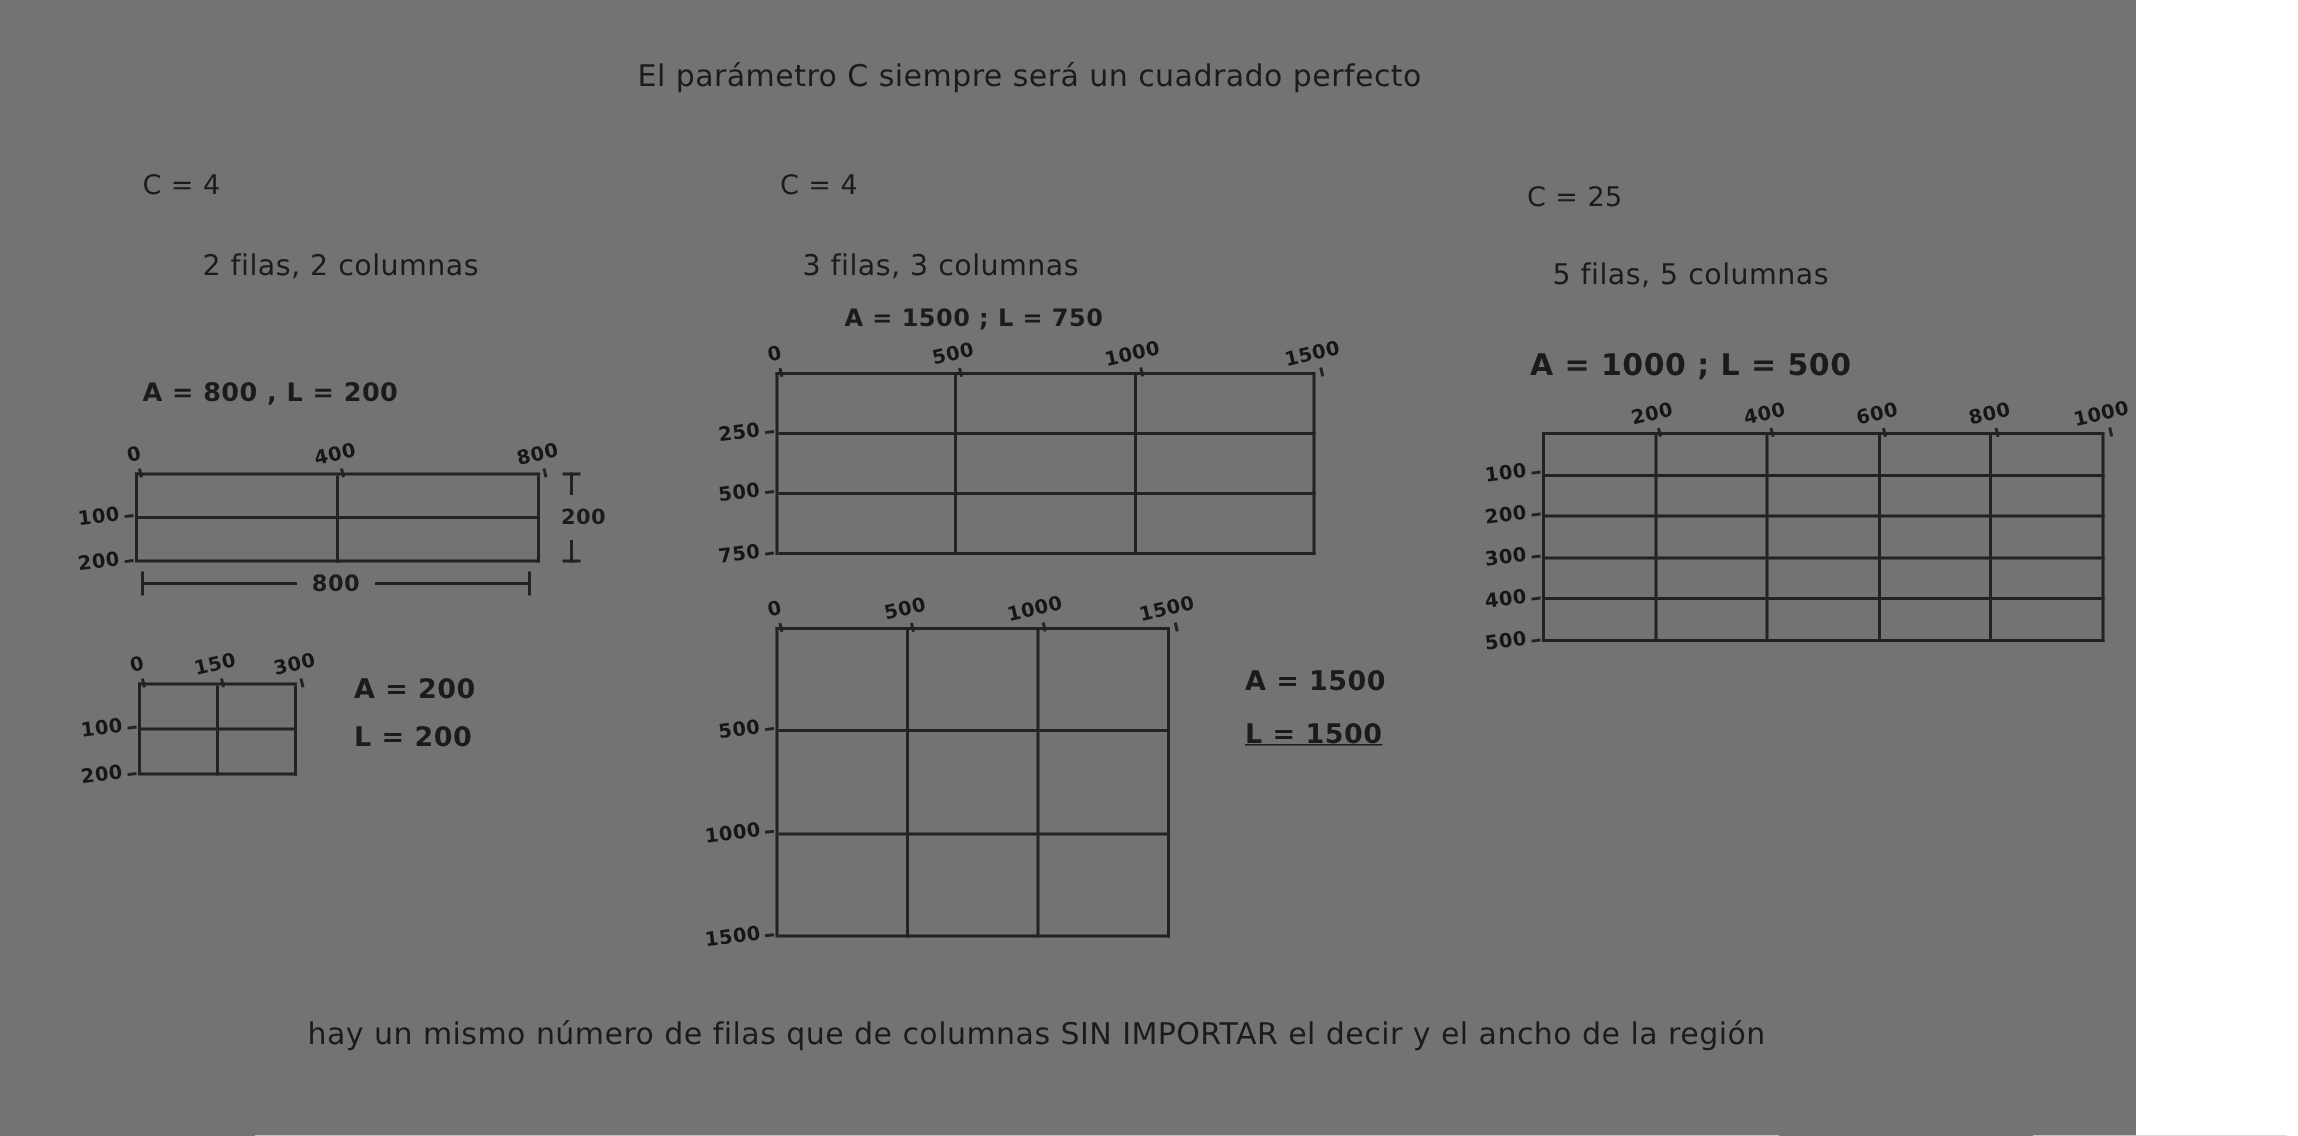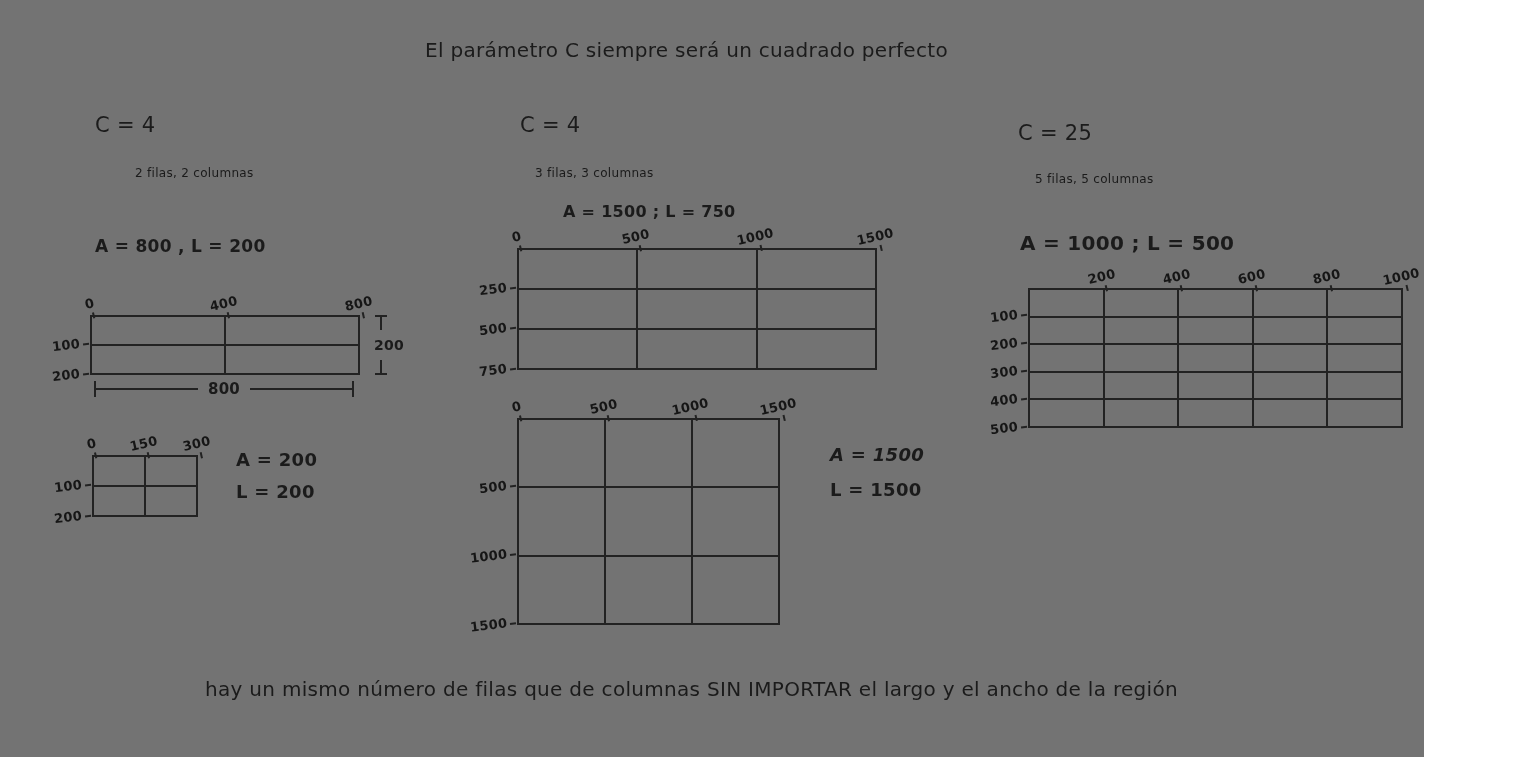--- a/index.html
+++ b/index.html
@@ -3,22 +3,22 @@
 <meta charset="utf-8">
 <style>
   html,body{margin:0;padding:0;background:#fff;}
   .canvas{
     position:relative;width:1424px;height:757px;background:#737373;
     font-family:"DejaVu Sans",sans-serif;color:#1b1b1b;overflow:hidden;
     letter-spacing:.3px;
   }
   .txt{position:absolute;white-space:nowrap;}
   .title{font-size:20px;}
-  .c-label{font-size:21px;}
-  .sub{font-size:12px;}
+  .c-label{font-size:18px;}
+  .sub{font-size:19px;}
   .params{font-size:17px;font-weight:bold;text-align:right;}
   .side-label{font-size:18px;font-weight:bold;}
   .footer-line{font-size:20px;}
 
   .grid-block{position:absolute;}
   .grid-cells{
     position:absolute;inset:0;display:grid;
     border-top:2px solid #222;border-left:2px solid #222;
   }
   .grid-cells .cell{border-right:2px solid #222;border-bottom:2px solid #222;}
@@ -48,21 +48,21 @@
 </style>
 </head>
 <body>
 
 <div class="canvas">
 
   <div class="txt title" style="left:425px;top:38px;">El parámetro C siempre será un cuadrado perfecto</div>
 
   <div class="txt c-label" style="left:95px;top:113px;">C = 4</div>
   <div class="txt sub" style="left:135px;top:166px;">2 filas, 2 columnas</div>
-  <div class="txt params" style="left:95px;top:236px;">A = 800 ,   L = 200</div>
+  <div class="txt params" style="left:95px;top:252px;">A = 800 ,   L = 200</div>
 
   <div class="grid-block" style="left:90px;top:315px;width:270px;height:60px;">
     <div class="x-ticks">
         <span class="tick tick-x" style="left: 0%;">0</span>
         <span class="tick tick-x" style="left: 50%;">400</span>
         <span class="tick tick-x" style="left: 100%;">800</span>
       </div>
     <div class="y-ticks">
         <span class="tick tick-y" style="top: 50%;">100</span>
         <span class="tick tick-y" style="top: 100%;">200</span>
@@ -151,22 +151,22 @@
         <div class="cell"></div>
         <div class="cell"></div>
         <div class="cell"></div>
         <div class="cell"></div>
         <div class="cell"></div>
         <div class="cell"></div>
         <div class="cell"></div>
         <div class="cell"></div>
       </div>
   </div>
-  <div class="txt side-label" style="left:830px;top:444px;font-style:italic;">A = 1500</div>
-  <div class="txt side-label" style="left:830px;top:479px;">L = 1500</div>
+  <div class="txt side-label" style="left:830px;top:444px;">A = 1500</div>
+  <div class="txt side-label" style="left:830px;top:479px;text-decoration:underline;">L = 1500</div>
 
   <div class="txt c-label" style="left:1018px;top:121px;">C = 25</div>
   <div class="txt sub" style="left:1035px;top:172px;">5 filas, 5 columnas</div>
   <div class="txt params" style="left:1020px;top:231px;font-size:20px;">A = 1000  ;   L = 500</div>
 
   <div class="grid-block" style="left:1028px;top:288px;width:375px;height:140px;">
     <div class="x-ticks">
         <span class="tick tick-x" style="left: 20%;">200</span>
         <span class="tick tick-x" style="left: 40%;">400</span>
         <span class="tick tick-x" style="left: 60%;">600</span>
@@ -202,15 +202,15 @@
         <div class="cell"></div>
         <div class="cell"></div>
         <div class="cell"></div>
         <div class="cell"></div>
         <div class="cell"></div>
         <div class="cell"></div>
         <div class="cell"></div>
       </div>
   </div>
 
-  <div class="txt footer-line" style="left:205px;top:677px;">hay un mismo número de filas que de columnas SIN IMPORTAR el largo y el ancho de la región</div>
+  <div class="txt footer-line" style="left:205px;top:677px;">hay un mismo número de filas que de columnas SIN IMPORTAR el decir y el ancho de la región</div>
 
 </div>
 
 </body></html>

